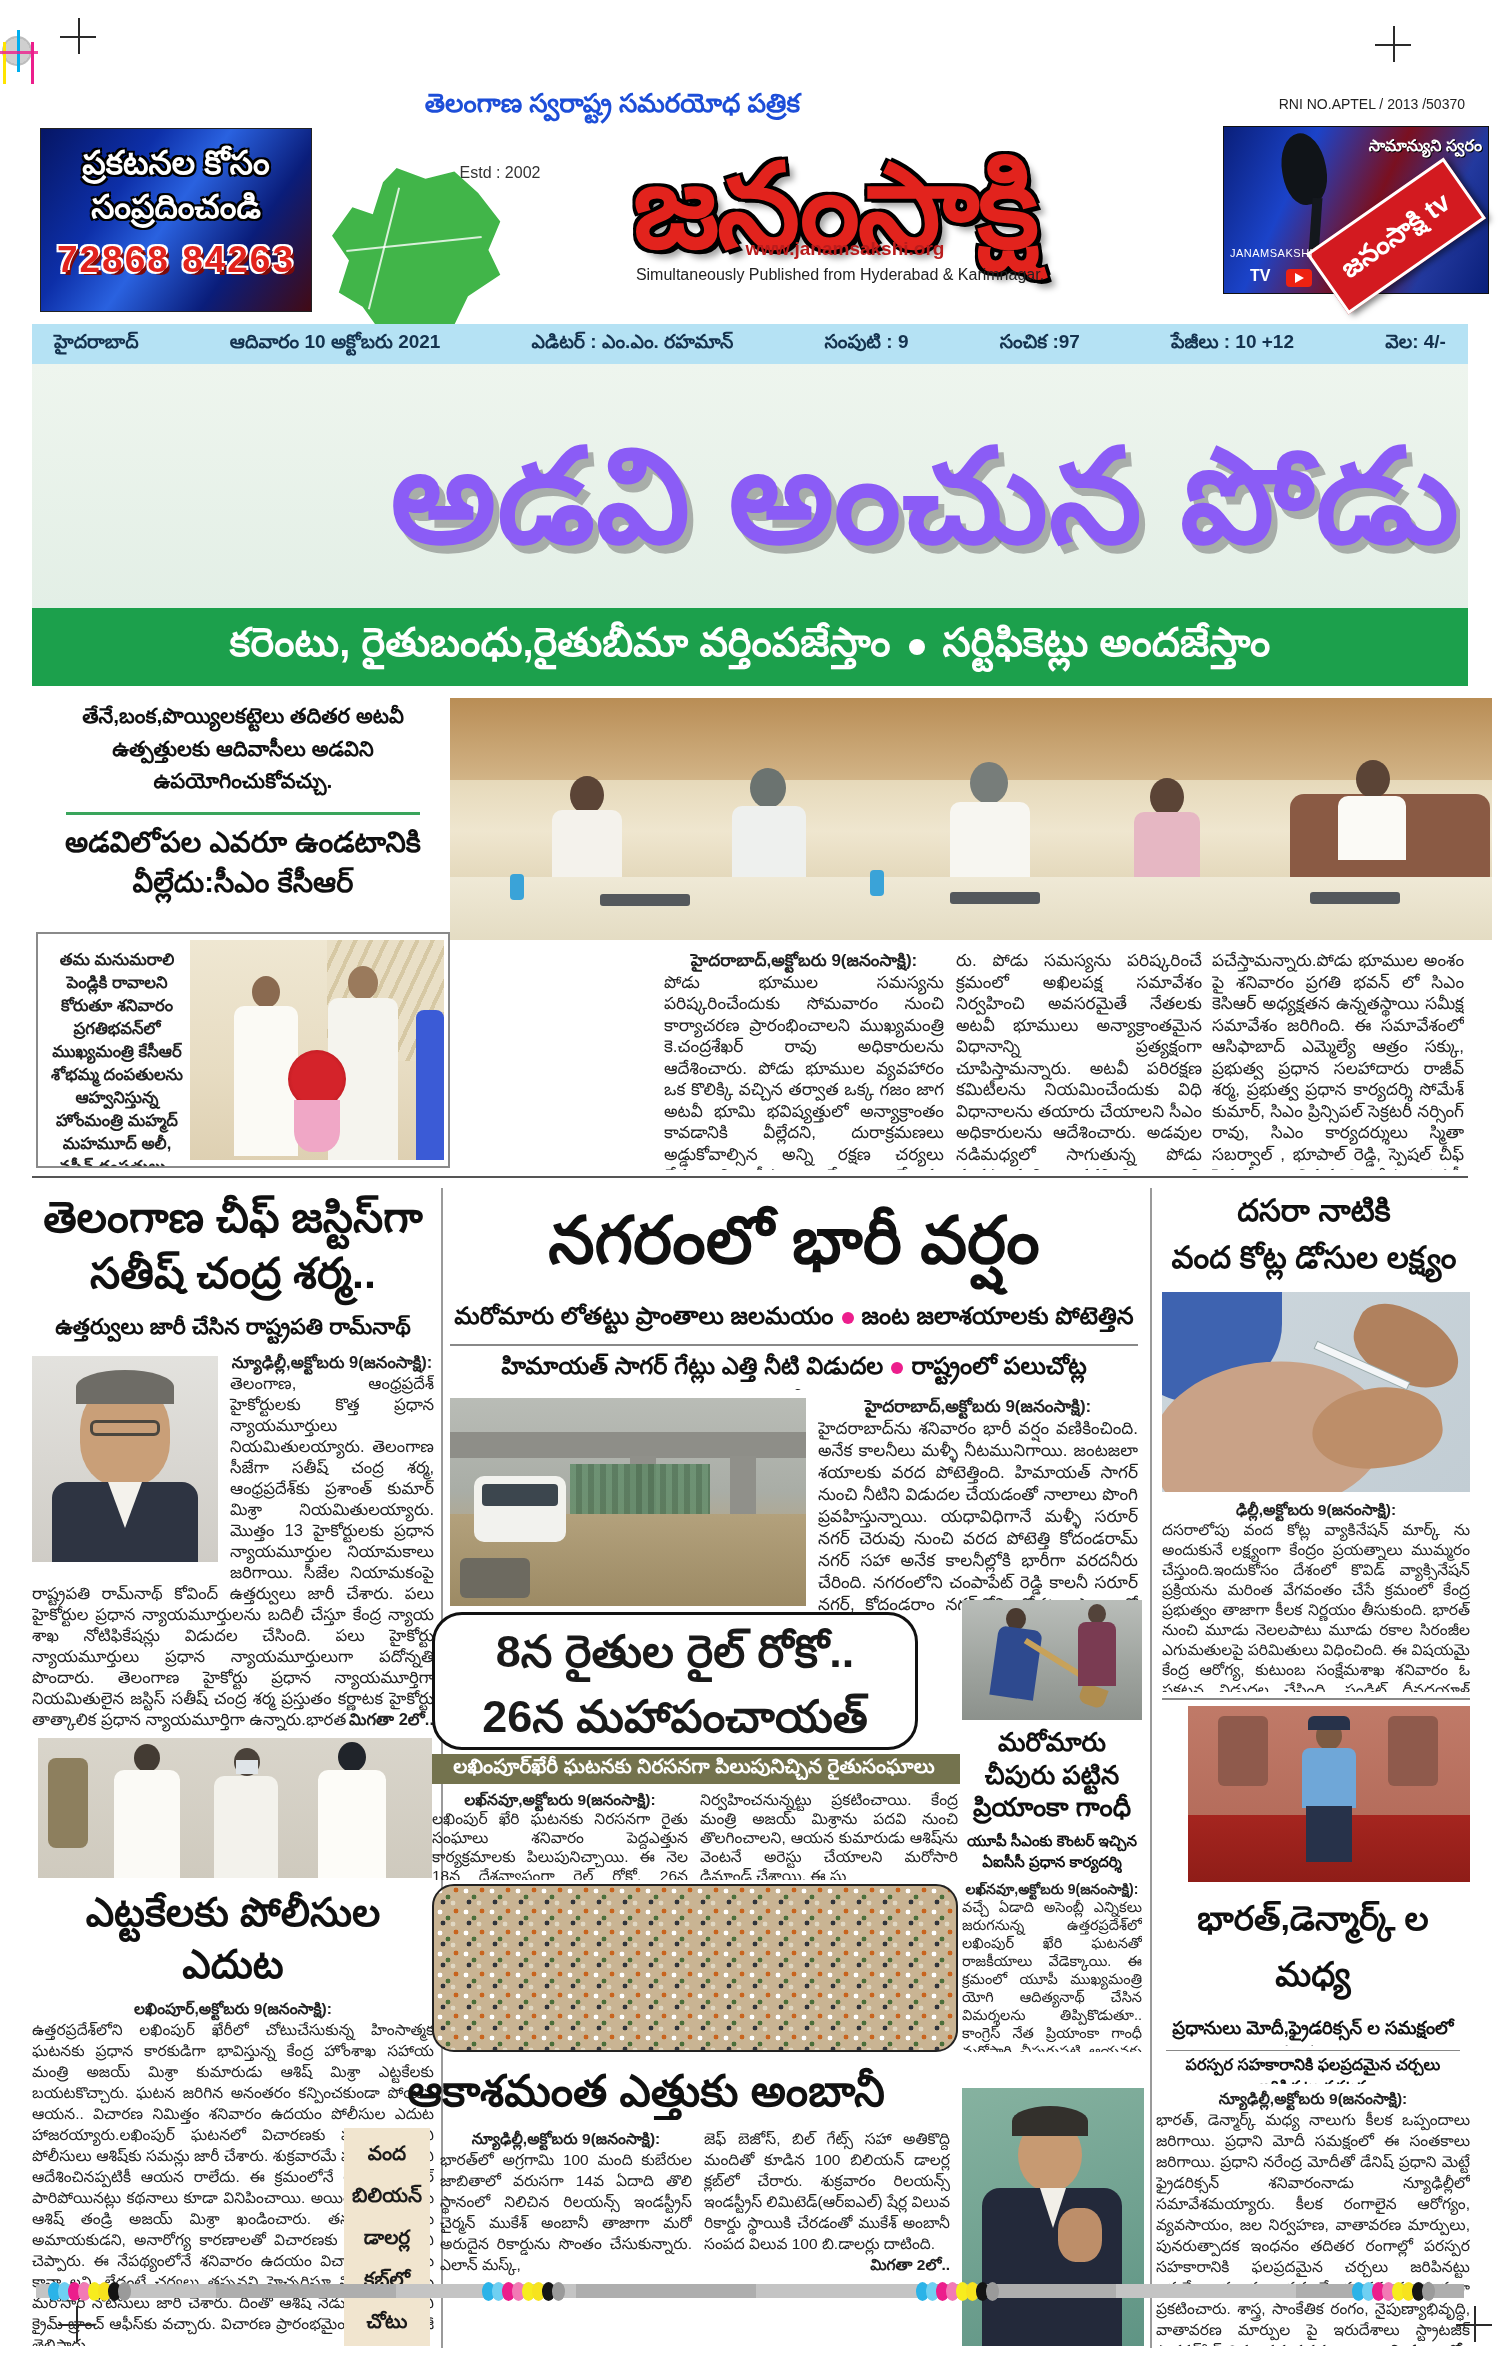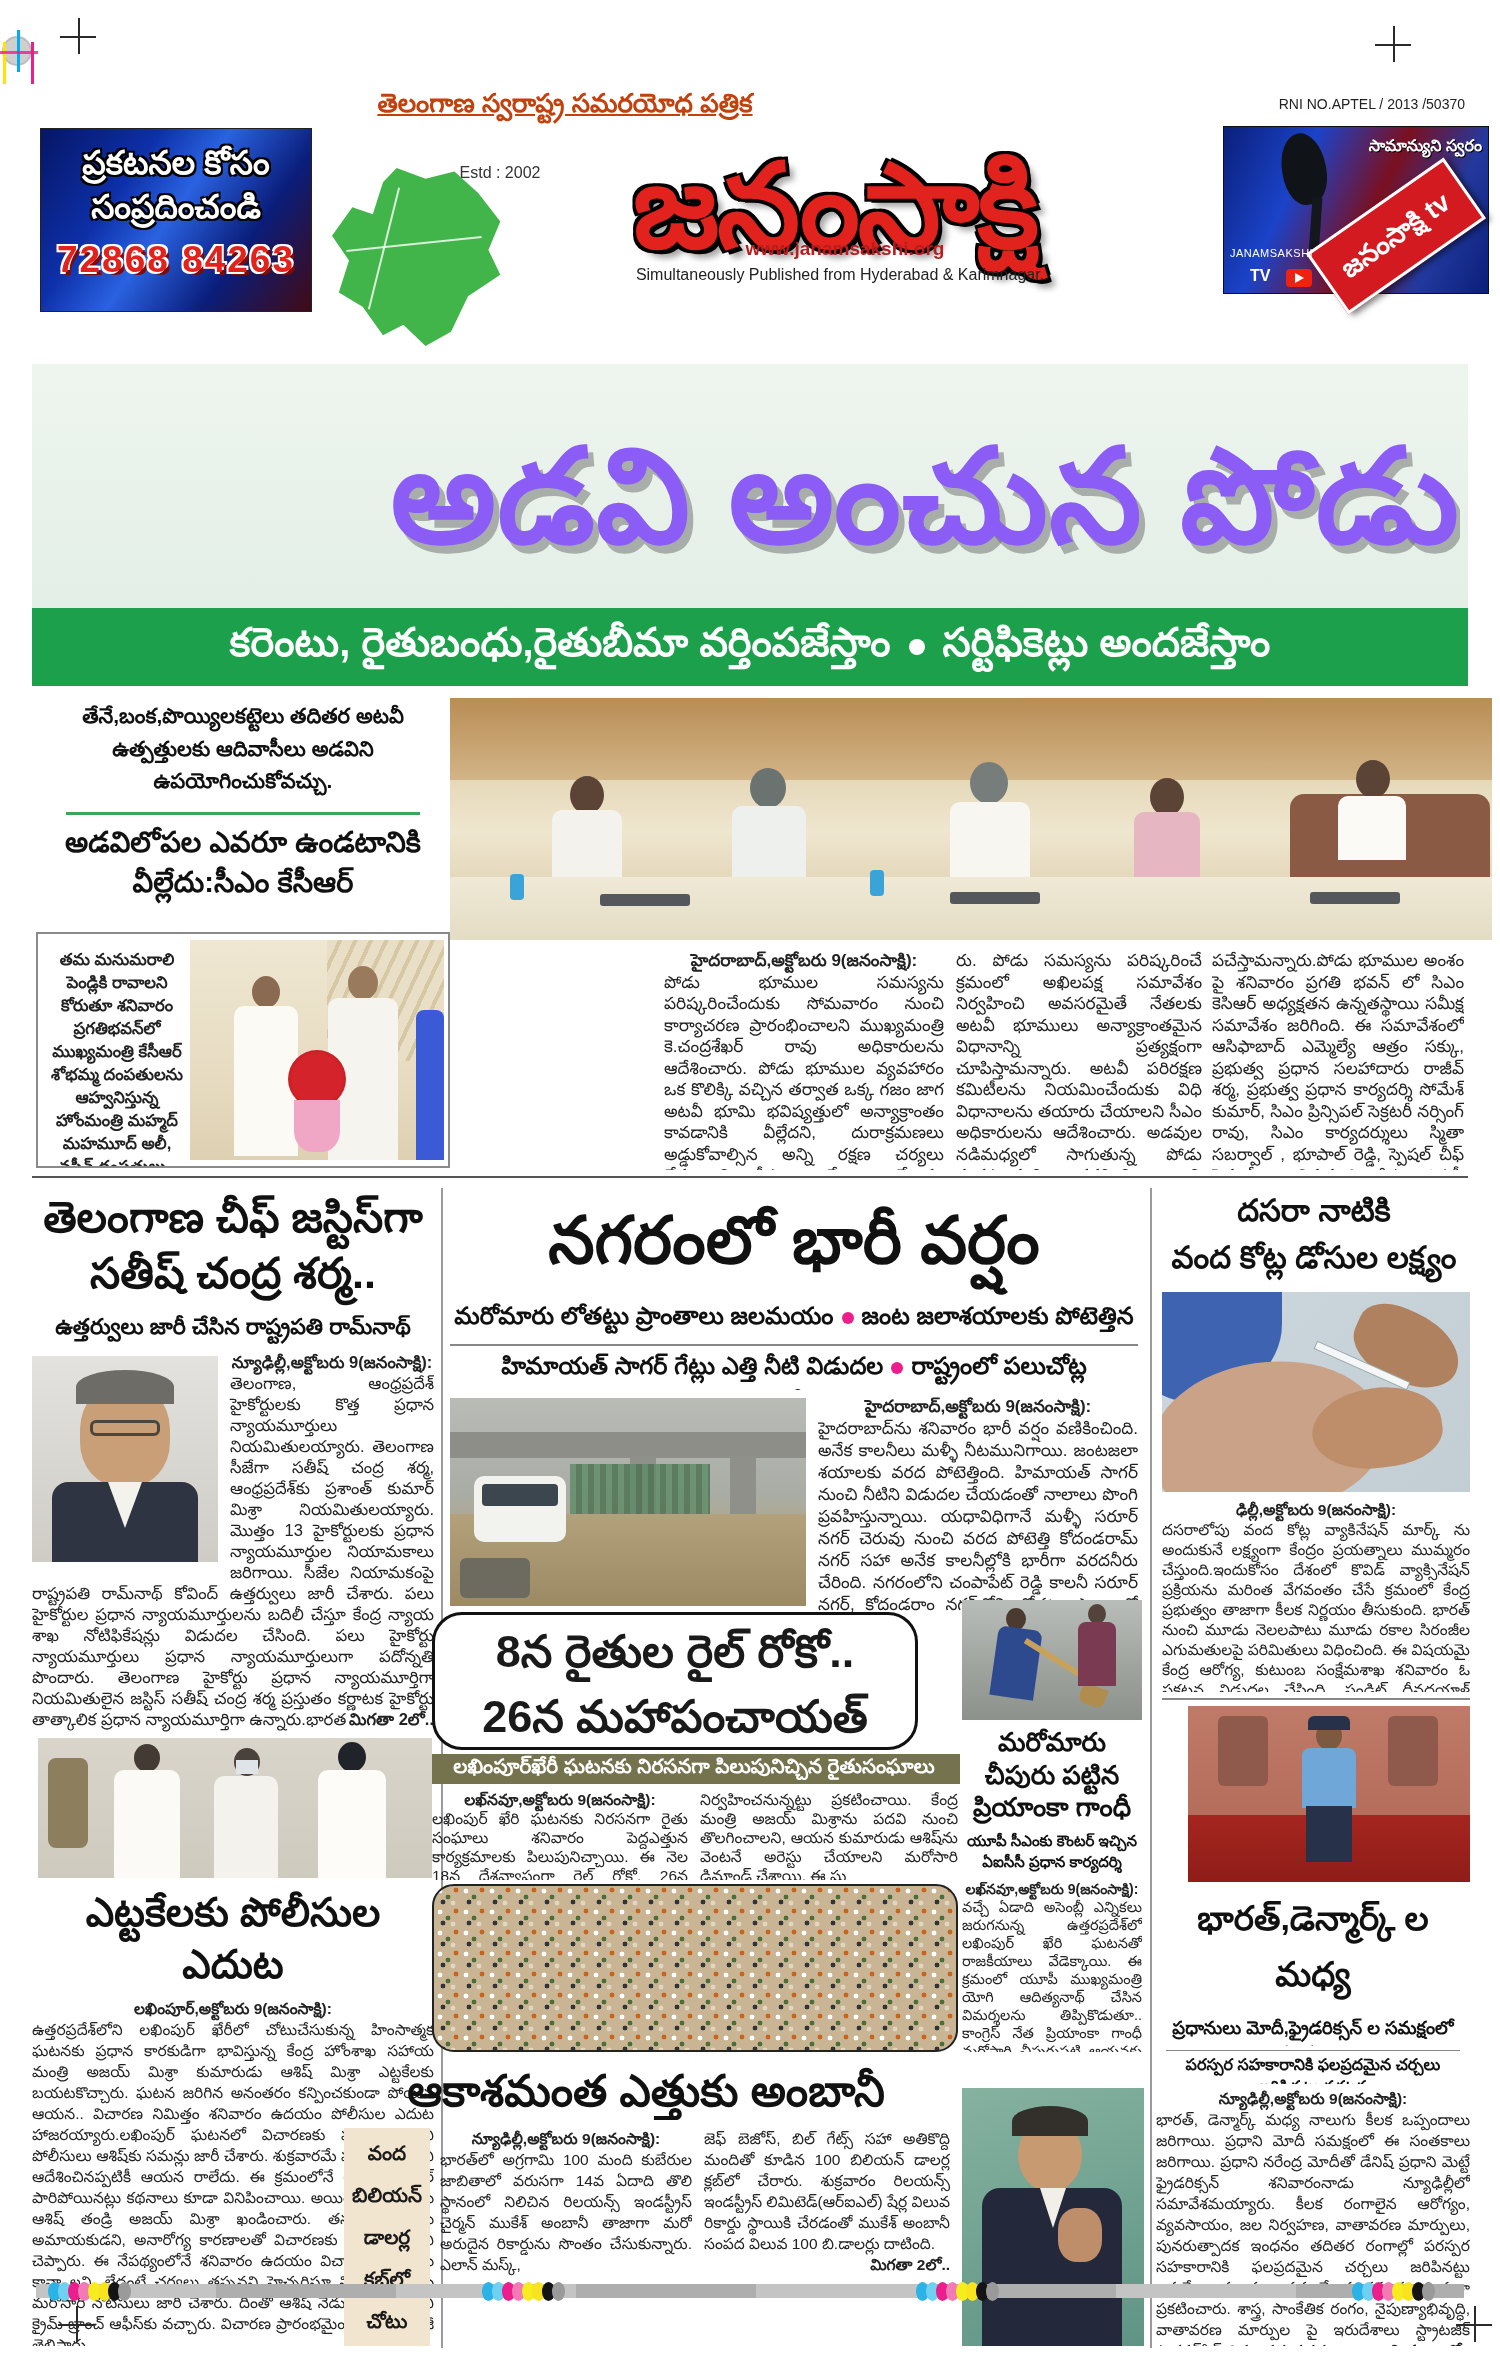--- a/index.html
+++ b/index.html
@@ -28,21 +28,21 @@
   .regtarget::after { content:""; position:absolute; top:50%; left:-6px; height:3px; width:42px; background:#ec1e8c; opacity:.8; }
 
   
   .ad-left { left:40px; top:128px; width:272px; height:184px;
     background: linear-gradient(125deg,#061665 0%, #0d2fa8 30%, #2a62e0 48%, #0a1d7a 72%, #420a14 100%);
     border:1px solid #222; padding-top:12px; }
   .ad-left .l { color:#fff; font-weight:bold; font-size:33px; text-align:center; line-height:44px;
     text-shadow:-2px -2px 0 #000, 2px -2px 0 #000, -2px 2px 0 #000, 2px 2px 0 #000; }
   .ad-left .phone { margin-top:10px; color:#e2231d; font-weight:bold; font-size:37px; text-align:center; letter-spacing:2px;
     text-shadow:-2px -2px 0 #fff, 2px -2px 0 #fff, -2px 2px 0 #fff, 3px 3px 0 #7e0b08; }
-  .tagline { left:330px; top:88px; width:470px; font-size:26px; font-weight:bold; color:#c2410c; text-align:center;text-decoration:underline; }
+  .tagline { left:330px; top:88px; width:470px; font-size:26px; font-weight:bold; color:#1d4ed8; text-align:right; }
   .estd { left:430px; top:164px; width:140px; font-size:16px; color:#333; text-align:center; }
   .map { left:332px; top:168px; width:170px; height:178px; background:#41b549;
     clip-path: polygon(38% 0, 55% 6%, 72% 2%, 86% 14%, 99% 30%, 92% 46%, 99% 60%, 80% 72%, 70% 92%, 55% 100%, 42% 88%, 30% 94%, 18% 78%, 4% 70%, 10% 52%, 0 38%, 12% 22%, 24% 26%, 30% 8%); }
   .map::before { content:""; position:absolute; left:30%; top:10%; width:2px; height:70%; background:rgba(255,255,255,.8); transform:rotate(14deg); }
   .map::after { content:""; position:absolute; left:8%; top:42%; width:80%; height:2px; background:rgba(255,255,255,.8); transform:rotate(-6deg); }
   .logo { left:480px; top:122px; width:710px; height:168px; line-height:168px; text-align:center;
     font-size:118px; font-weight:bold; color:#e2231d; letter-spacing:-2px;
     text-shadow:-3px -3px 0 #000, 3px -3px 0 #000, -3px 3px 0 #000, 4px 4px 0 #000, 8px 8px 6px rgba(0,0,0,.35); }
   .website { left:700px; top:238px; width:290px; font-size:19px; font-weight:bold; color:#b91c1c; text-align:center; }
   .published { left:580px; top:266px; width:520px; font-size:16px; color:#222; text-align:center; }
@@ -158,20 +158,29 @@
 
   <div class="abs ad-tv">
     <span class="slogan">సామాన్యుని స్వరం</span>
     <span class="mic"></span>
     <span class="tvbox">జనంసాక్షి tv</span>
     <span class="tvbrand">JANAMSAKSHI</span>
     <span class="tvword">TV</span>
     <span class="yt"></span>
   </div>
 
+  <div class="abs datebar">
+    <span>హైదరాబాద్</span>
+    <span>ఆదివారం 10 అక్టోబరు 2021</span>
+    <span>ఎడిటర్ : ఎం.ఎం. రహమాన్</span>
+    <span>సంపుటి : 9</span>
+    <span>సంచిక :97</span>
+    <span>పేజీలు : 10 +12</span>
+    <span>వెల: 4/-</span>
+  </div>
 
   <div class="abs leadbg"></div>
   <div class="abs mainhead">అడవి అంచున పోడు</div>
 
   <div class="abs greenbar">
     <span>కరెంటు, రైతుబంధు,రైతుబీమా వర్తింపజేస్తాం</span>
     <span class="dot"></span>
     <span>సర్టిఫికెట్లు అందజేస్తాం</span>
   </div>
 

